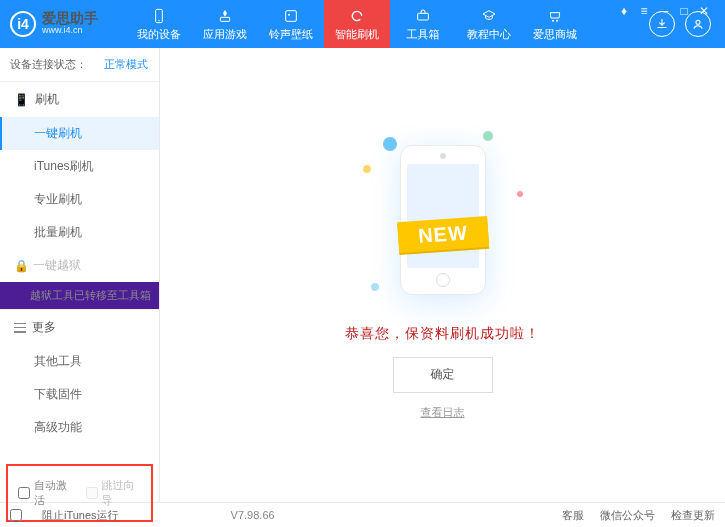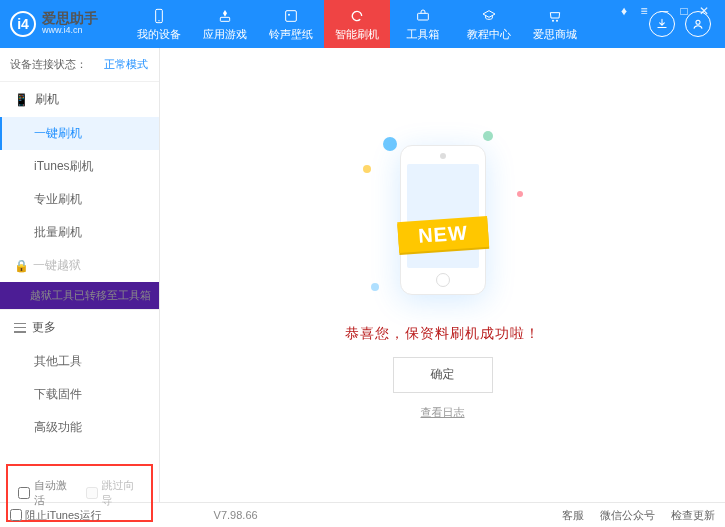--- a/index.html
+++ b/index.html
@@ -46,21 +46,21 @@
 .phone::before { content:""; position:absolute; top:7px; left:50%; transform:translateX(-50%); width:6px; height:6px; border-radius:50%; background:#ddd; }
 .phone::after { content:""; position:absolute; bottom:7px; left:50%; transform:translateX(-50%); width:12px; height:12px; border-radius:50%; border:1px solid #ddd; }
 .phone-screen { position:absolute; top:18px; left:6px; right:6px; bottom:26px; background:#e8f3ff; border-radius:2px; }
 .dot { position:absolute; border-radius:50%; }
 .new-banner { position:absolute; left:50%; top:88px; transform:translateX(-50%) rotate(-4deg); background:#ffc700; color:#fff; font-weight:bold; font-size:20px; padding:4px 20px; letter-spacing:1px; box-shadow:0 2px 0 #e6b300; }
 .msg { margin-top:14px; font-size:14px; color:#b91c1c; letter-spacing:1px; }
 .ok-btn { margin-top:14px; width:100px; height:36px; border:1px solid #ddd; background:#fff; font-size:12px; color:#555; cursor:pointer; }
 .log-link { margin-top:12px; font-size:11px; color:#999; cursor:pointer; text-decoration:underline; }
 
 .footer { height:25px; border-top:1px solid #e8e8e8; display:flex; align-items:center; font-size:11px; color:#666; padding:0 10px; }
-.footer .left { display:flex; align-items:center; gap:3px; }
+.footer .left { display:flex; align-items:center; gap:20px; }
 .footer .ver { margin-left:112px; color:#888; }
 .footer .right { margin-left:auto; display:flex; gap:16px; }
 .footer .right span { cursor:pointer; }
 
 .ham { width:12px; height:10px; position:relative; }
 .ham span { position:absolute; left:0; right:0; height:1.5px; background:#888; }
 .ham span:nth-child(1){top:0}.ham span:nth-child(2){top:4px}.ham span:nth-child(3){bottom:0}
 </style>
 </head>
 <body>

